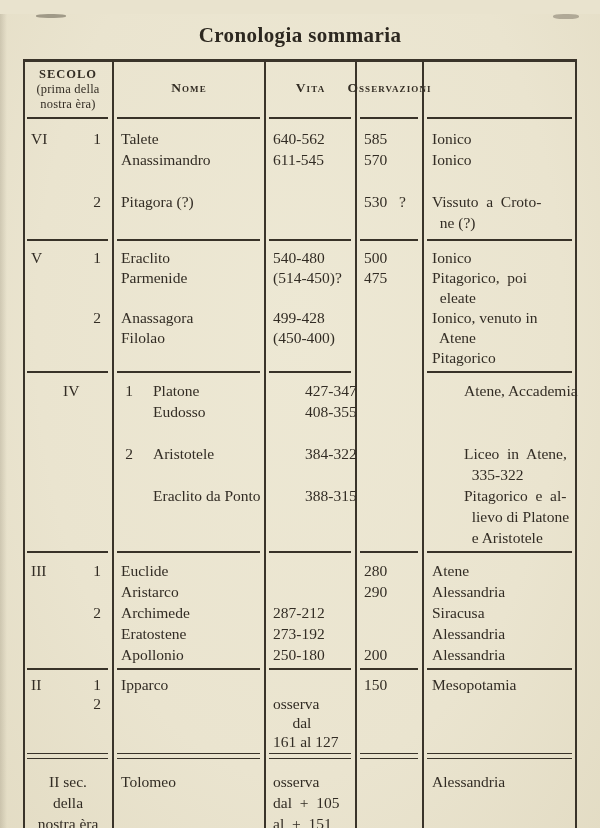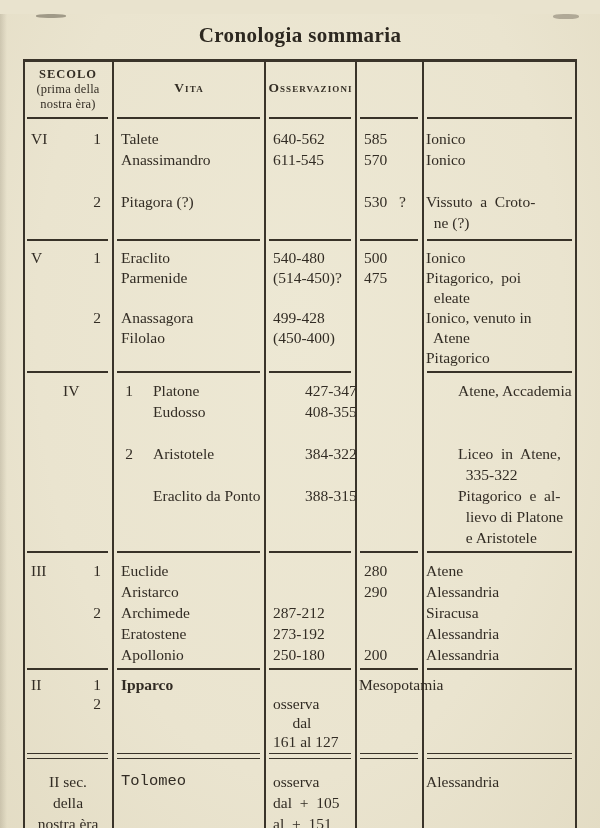--- a/index.html
+++ b/index.html
@@ -48,21 +48,21 @@
   .seg { border-top:2px solid #383228; margin:3px 5px 0 4px; }
   .seg.none { border:0; }
   .divider-row.double { height:10px; }
   .divider-row.double .seg { border-top:1.5px solid #383228; border-bottom:1.5px solid #383228; height:4px; margin-top:2px; }
 
   .cell { white-space:pre; font-size:15.5px; overflow:visible; }
   .ln { white-space:pre; }
   .col-nome { padding-left:8px; }
   .col-vita { padding-left:8px; }
   .col-acme { padding-left:8px; }
-  .col-oss  { padding-left:3px; }
+  .col-oss  { padding-left:9px; }
 
   .secolo-cell { display:flex; justify-content:space-between; padding:0 12px 0 8px; box-sizing:border-box; }
   .secolo-cell .nums { text-align:right; }
   .secolo-cell.centered { display:block; padding:0; text-align:center; }
   .century-lines { width:100%; text-align:center; }
 </style>
 </head>
 <body>
 
 <div class="page">
@@ -80,20 +80,21 @@
     <div class="vline" style="left:332px"></div>
     <div class="vline" style="left:399px"></div>
     <div class="vline" style="left:552px"></div>
 
     <div class="grid header-row">
       <div class="header-cell secolo-head">
         <div class="hl1">SECOLO</div>
         <div>(prima della</div>
         <div>nostra èra)</div>
       </div>
+      <div class="header-cell">Nome</div>
       <div class="header-cell">Vita</div>
       <div class="header-cell">Osservazioni</div>
     </div>
 
     <div class="grid divider-row">
       <div class="seg"></div>
       <div class="seg"></div>
       <div class="seg"></div>
       <div class="seg"></div>
       <div class="seg"></div>
@@ -151,33 +152,34 @@
         </div>
         <div class="grid divider-row">
           <div class="seg"></div>
           <div class="seg"></div>
           <div class="seg"></div>
           <div class="seg"></div>
           <div class="seg"></div>
         </div>
         <div class="grid section-row" style="padding-top: 2px; padding-bottom: 0px;">
           <div class="cell secolo-cell"><div class="century" style="line-height: 19px;">II</div><div class="nums"><div class="ln num-line" style="height: 19px; line-height: 19px;">1</div><div class="ln num-line" style="height: 19px; line-height: 19px;">2</div><div class="ln num-line" style="height: 19px; line-height: 19px;"></div><div class="ln num-line" style="height: 19px; line-height: 19px;"></div></div></div>
-          <div class="cell col-nome"><div class="ln nome-line" style="height: 19px; line-height: 19px; font-weight: bold;">Ipparco</div><div class="ln nome-line" style="height: 19px; line-height: 19px;"></div><div class="ln nome-line" style="height: 19px; line-height: 19px;"></div></div>
+          <div class="cell col-nome"><div class="ln nome-line" style="height: 19px; line-height: 19px;">Ipparco</div><div class="ln nome-line" style="height: 19px; line-height: 19px;"></div><div class="ln nome-line" style="height: 19px; line-height: 19px;"></div></div>
           <div class="cell col-vita"><div class="ln vita-line" style="height: 19px; line-height: 19px;"></div><div class="ln vita-line" style="height: 19px; line-height: 19px;">osserva</div><div class="ln vita-line" style="height: 19px; line-height: 19px;">     dal</div><div class="ln vita-line" style="height: 19px; line-height: 19px;">161 al 127</div></div>
+          <div class="cell col-acme"><div class="ln acme-line" style="height: 19px; line-height: 19px;">150</div><div class="ln acme-line" style="height: 19px; line-height: 19px;"></div><div class="ln acme-line" style="height: 19px; line-height: 19px;"></div><div class="ln acme-line" style="height: 19px; line-height: 19px;"></div></div>
           <div class="cell col-oss"><div class="ln oss-line" style="height: 19px; line-height: 19px;">Mesopotamia</div><div class="ln oss-line" style="height: 19px; line-height: 19px;"></div><div class="ln oss-line" style="height: 19px; line-height: 19px;"></div></div>
         </div>
         <div class="grid divider-row double">
           <div class="seg"></div>
           <div class="seg"></div>
           <div class="seg"></div>
           <div class="seg"></div>
           <div class="seg"></div>
         </div>
         <div class="grid section-row" style="padding-top: 10px; padding-bottom: 0px;">
           <div class="cell secolo-cell centered"><div class="century-lines"><div class="ln century-line" style="height: 21px; line-height: 21px;">II sec.</div><div class="ln century-line" style="height: 21px; line-height: 21px;">della</div><div class="ln century-line" style="height: 21px; line-height: 21px;">nostra èra</div></div></div>
-          <div class="cell col-nome"><div class="ln nome-line" style="height: 21px; line-height: 21px; font-family: Liberation Mono, monospace;">Tolomeo</div><div class="ln nome-line" style="height: 21px; line-height: 21px;"></div><div class="ln nome-line" style="height: 21px; line-height: 21px;"></div></div>
+          <div class="cell col-nome"><div class="ln nome-line" style="height: 21px; line-height: 21px;">Tolomeo</div><div class="ln nome-line" style="height: 21px; line-height: 21px;"></div><div class="ln nome-line" style="height: 21px; line-height: 21px;"></div></div>
           <div class="cell col-vita"><div class="ln vita-line" style="height: 21px; line-height: 21px;">osserva</div><div class="ln vita-line" style="height: 21px; line-height: 21px;">dal  +  105</div><div class="ln vita-line" style="height: 21px; line-height: 21px;">al  +  151</div></div>
           <div class="cell col-acme"><div class="ln acme-line" style="height: 21px; line-height: 21px;"></div><div class="ln acme-line" style="height: 21px; line-height: 21px;"></div><div class="ln acme-line" style="height: 21px; line-height: 21px;"></div></div>
           <div class="cell col-oss"><div class="ln oss-line" style="height: 21px; line-height: 21px;">Alessandria</div><div class="ln oss-line" style="height: 21px; line-height: 21px;"></div><div class="ln oss-line" style="height: 21px; line-height: 21px;"></div></div>
         </div>
       </div>
   </div>
 </div>
 
 </body></html>

